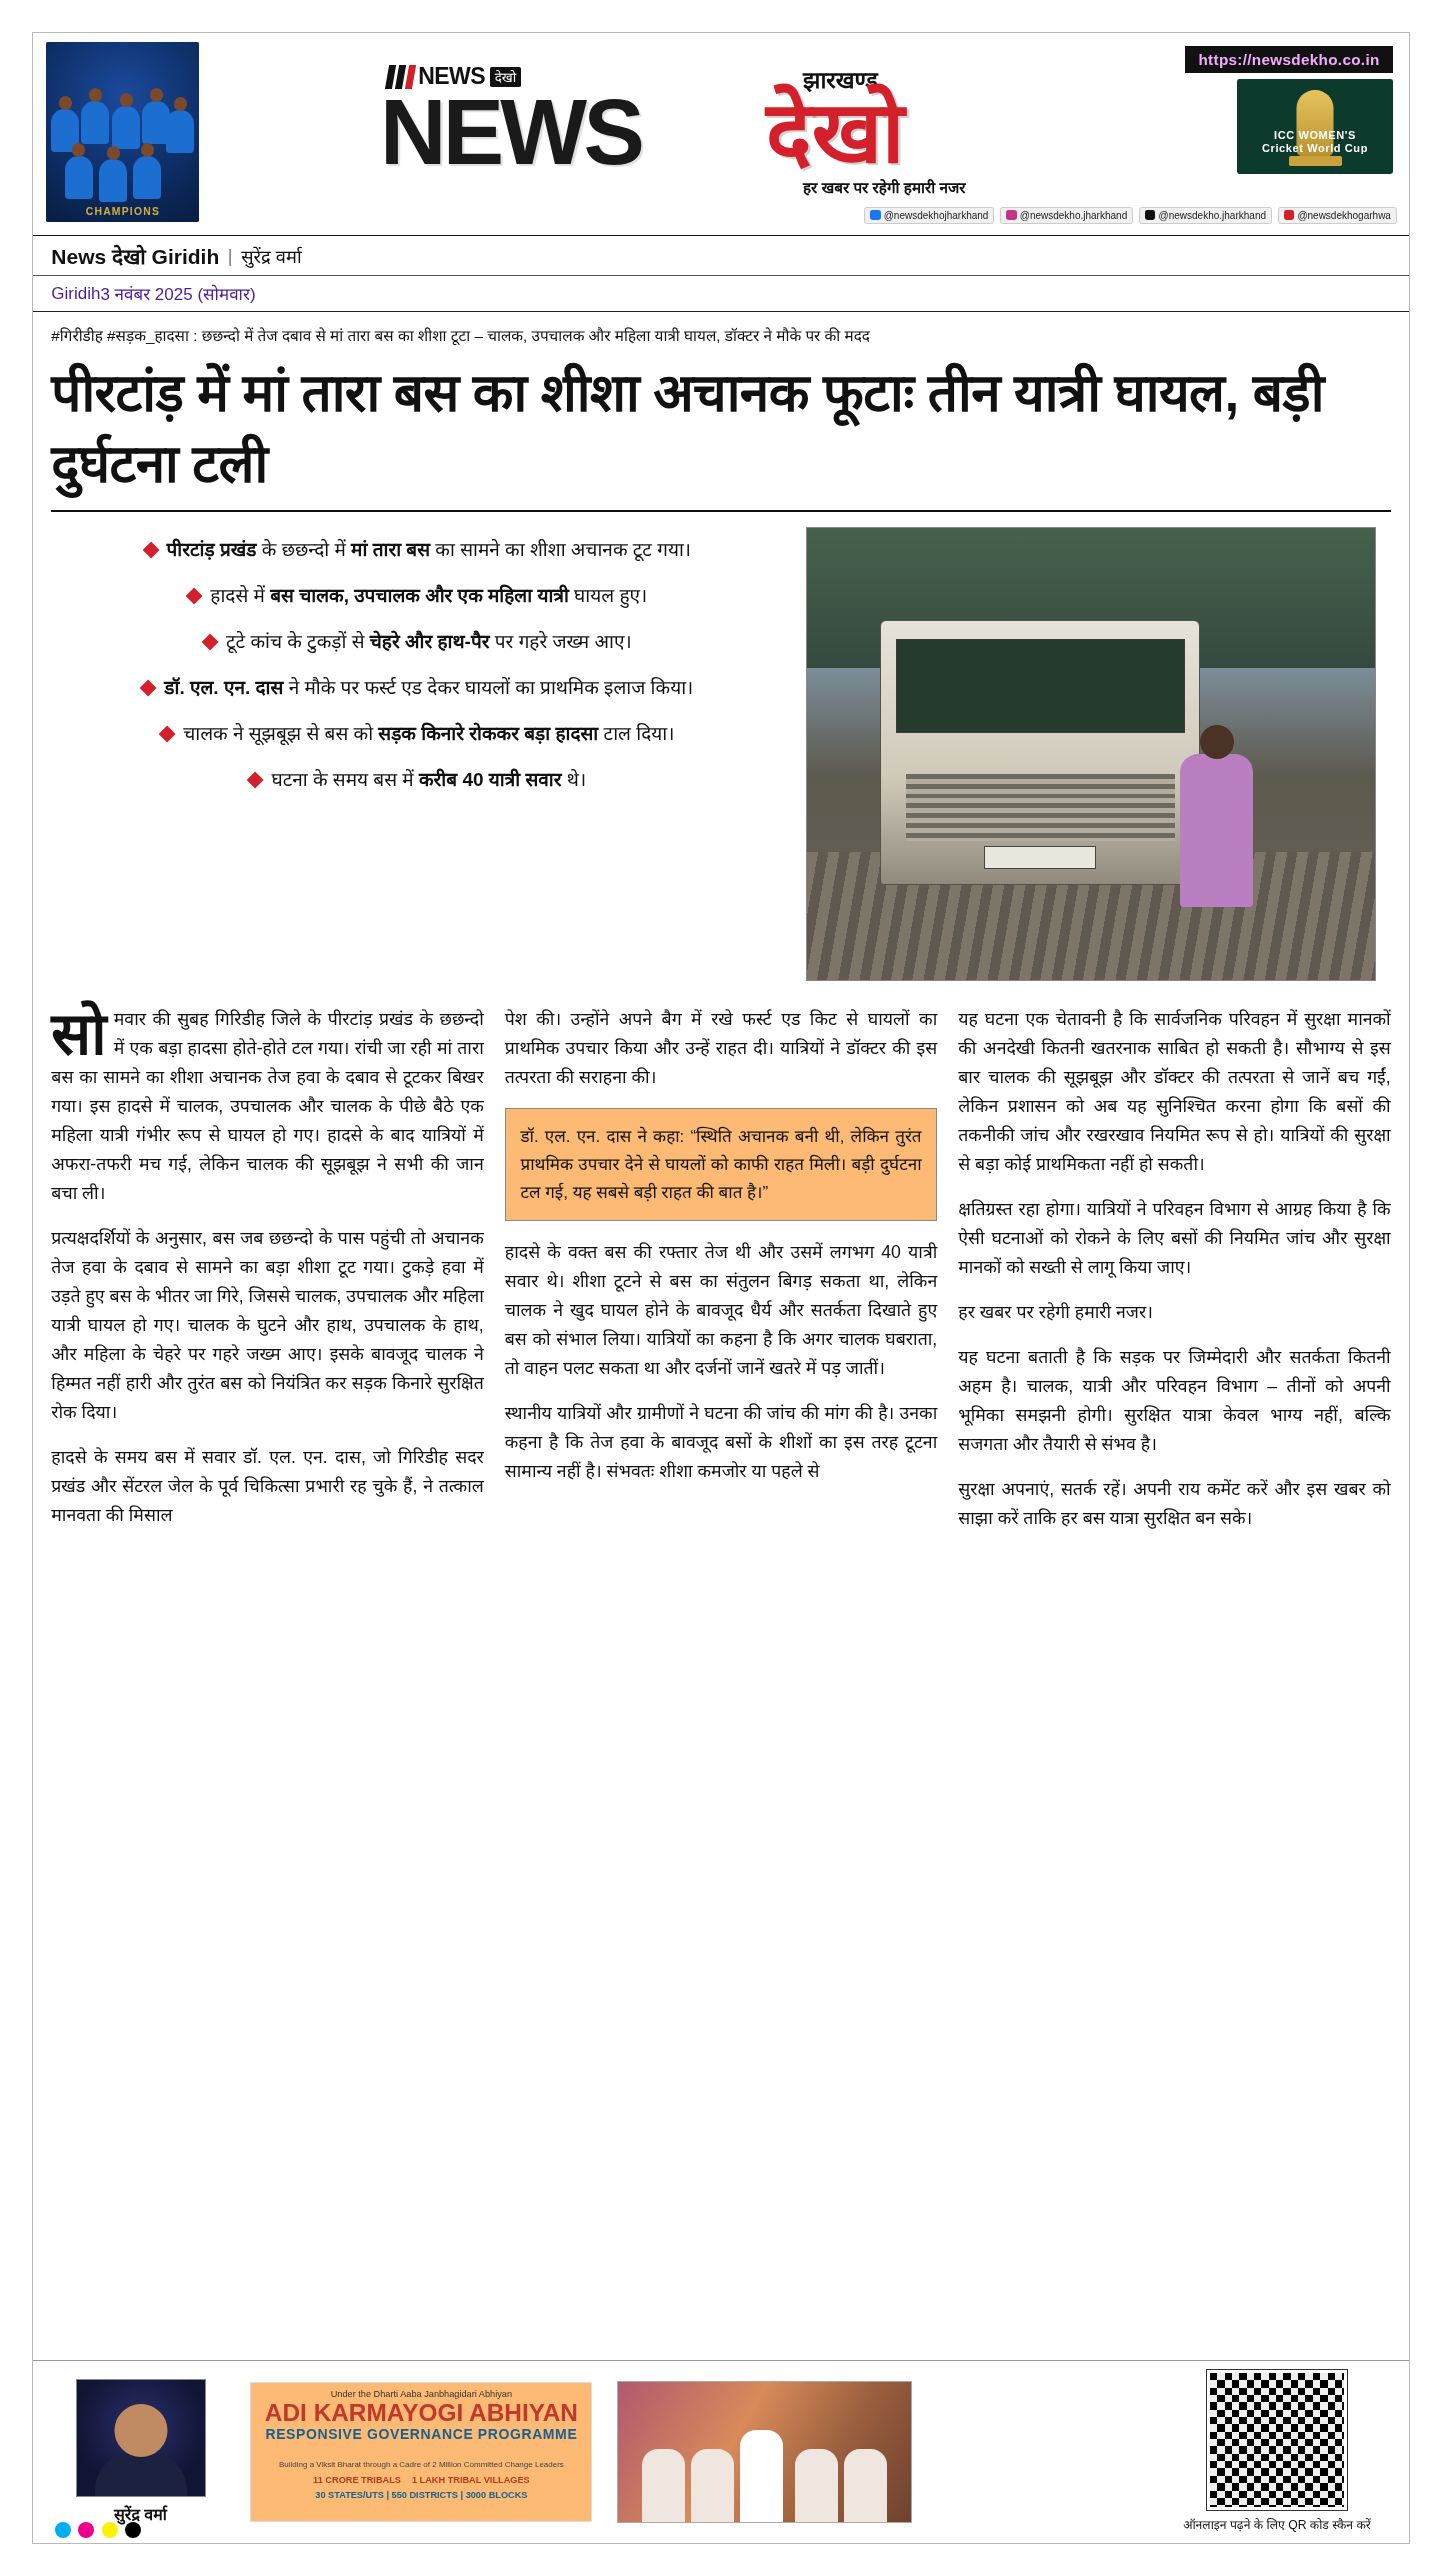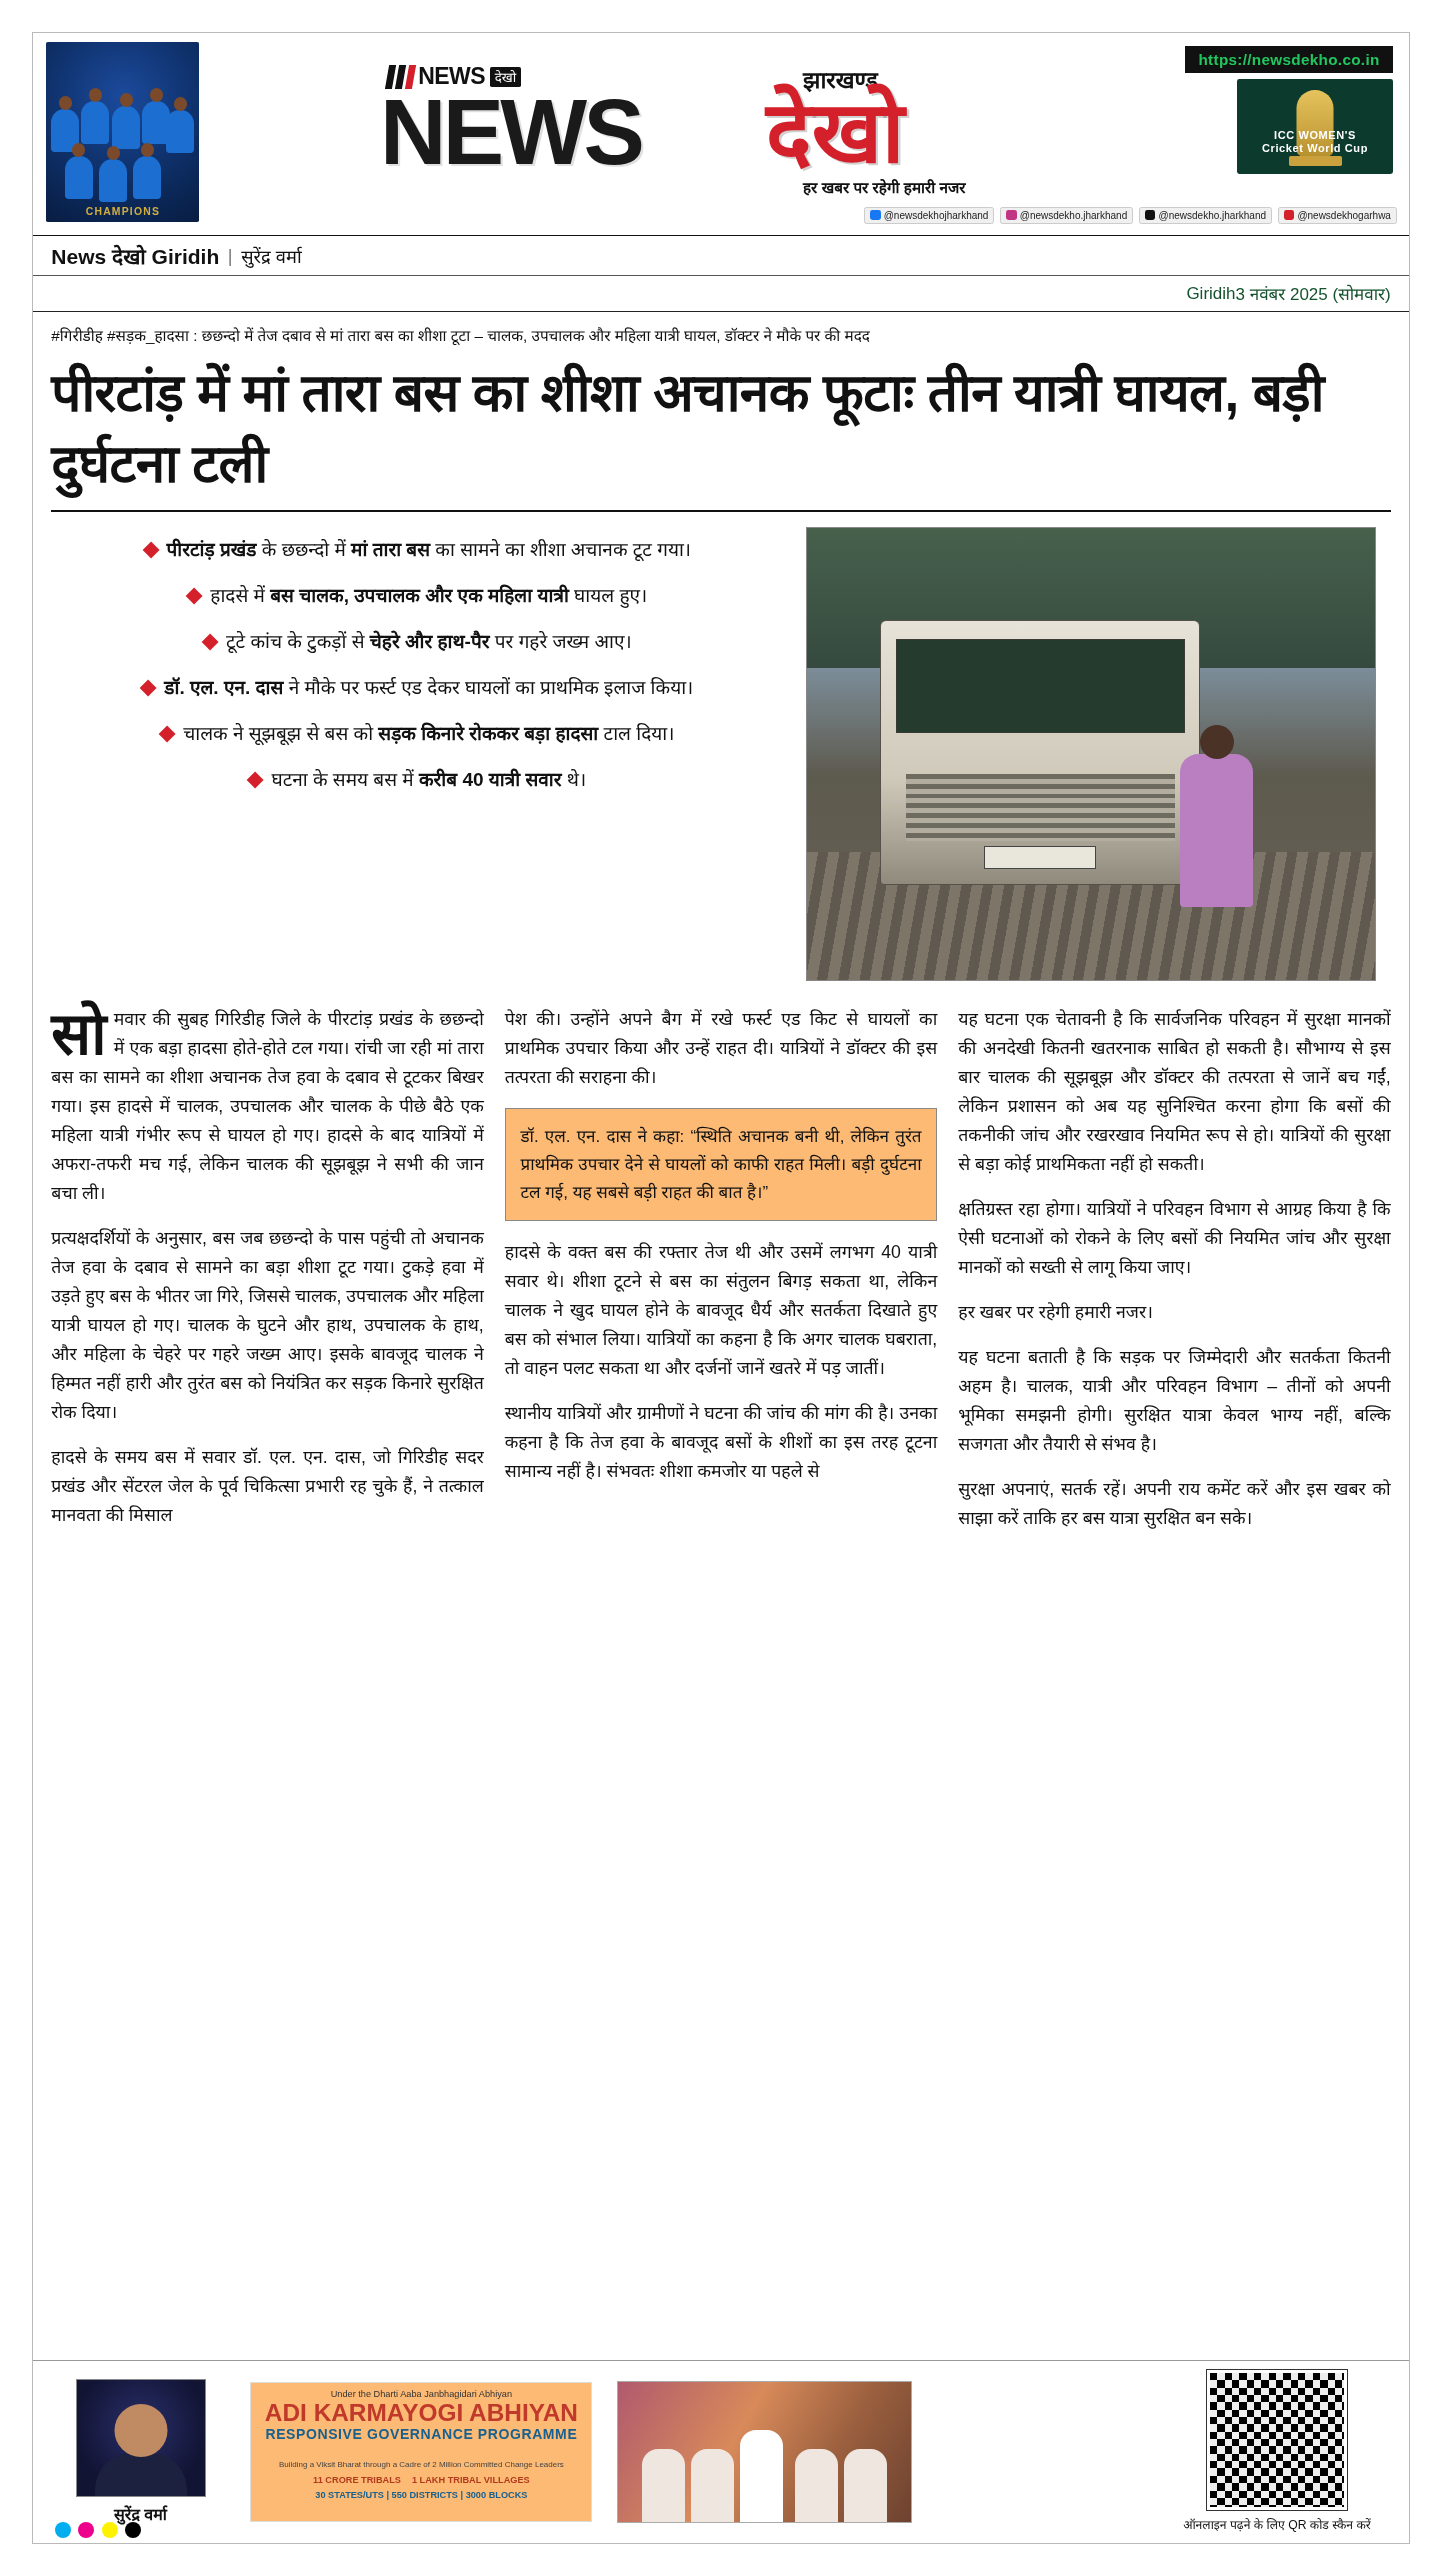--- a/index.html
+++ b/index.html
@@ -152,21 +152,21 @@
     top: 120px;
     font-size: 15.3px;
     font-weight: bold;
     color: #111;
   }
   .url-bar {
     position: absolute;
     right: 16px;
     top: 13.4px;
     background: #111;
-    color: #22c55e;
+    color: #f0abfc;
     font-size: 15.3px;
     font-weight: bold;
     padding: 4.3px 13.4px;
     letter-spacing: 0.3px;
   }
   .wc-badge {
     position: absolute;
     right: 16px;
     top: 46px;
     width: 156px;
@@ -262,25 +262,25 @@
   .social-chip.fb .dot { background: #1877f2; }
   .social-chip.tw .dot { background: #111; }
   .social-chip.yt .dot { background: #d4202a; }
   .social-chip.ig .dot { background: #c13584; }
 
   
   .dateline {
     height: 35px;
     display: flex;
     align-items: center;
-    justify-content: flex-end;
+    justify-content: flex-start;
     padding: 0 18.3px;
     border-bottom: 1.2px solid #222;
     font-size: 17px;
-    color: #14532d;
+    color: #4c1d95;
   }
 
   
   .hash-line {
     padding: 13.4px 18.3px 6.1px;
     font-size: 15.3px;
     color: #111;
     line-height: 21px;
   }
 

